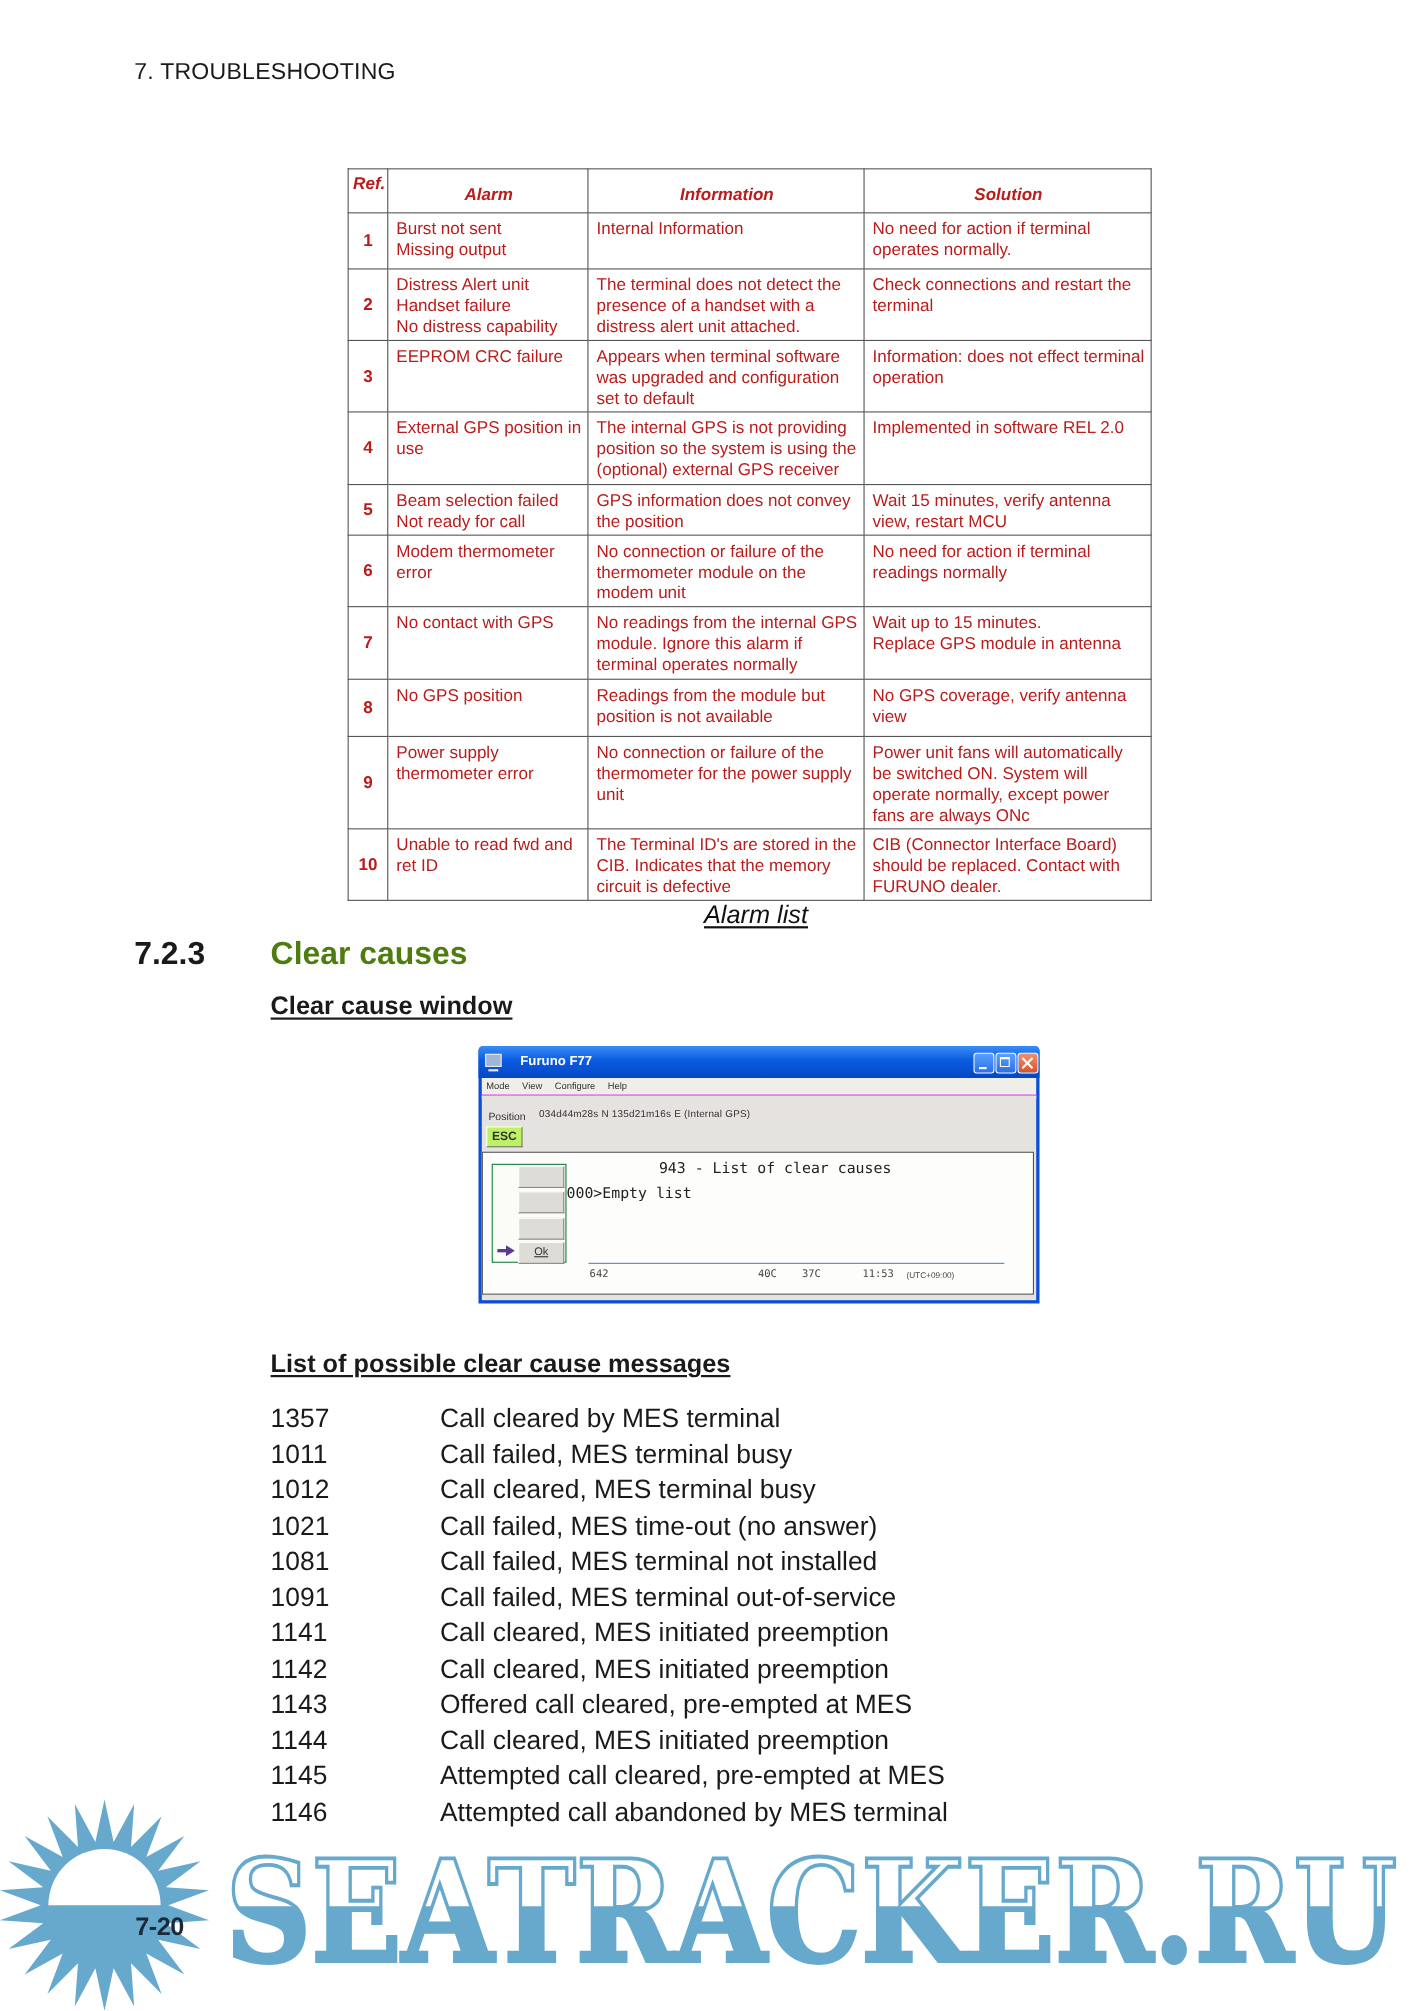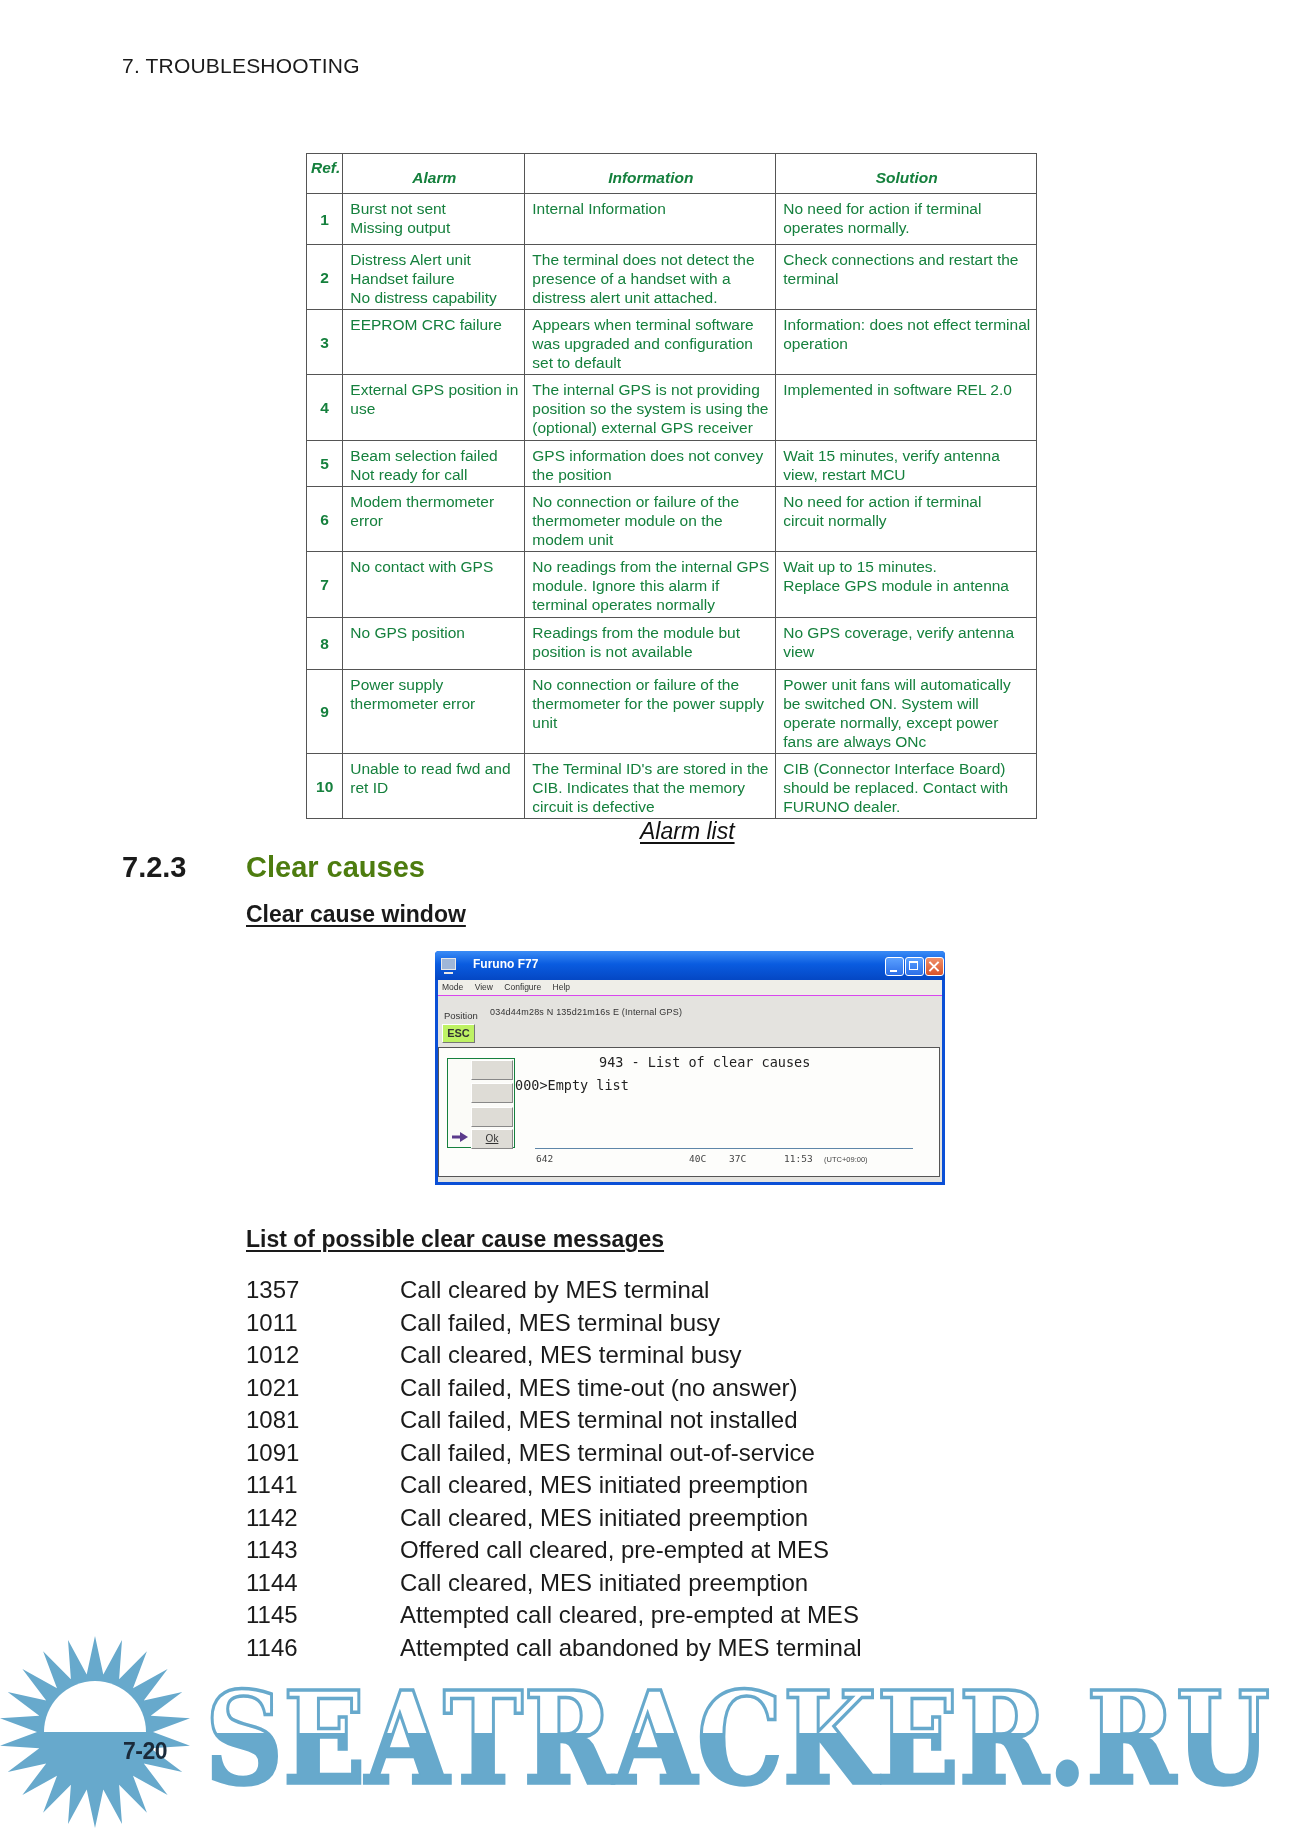--- a/index.html
+++ b/index.html
@@ -6,22 +6,22 @@
   body {
     width: 1292px; height: 1828px; position: relative; overflow: hidden;
     background: #ffffff; color: #111;
     font-family: "Liberation Sans", sans-serif;
   }
   .abs { position: absolute; }
   .running-head { left: 122px; top: 54px; font-size: 21px; letter-spacing: 0.2px; color: #1a1a1a; }
 
   
   table.alarm {
-    position: absolute; left: 306px; top: 153px; width: 674px;
-    border-collapse: collapse; font-size: 15.5px; line-height: 19px; color: #15803d;
+    position: absolute; left: 316px; top: 153px; width: 674px;
+    border-collapse: collapse; font-size: 15.5px; line-height: 19px; color: #b91c1c;
   }
   table.alarm th, table.alarm td { border: 1.3px solid #555; vertical-align: top; padding: 5px 6px 2px 7px; }
   table.alarm th { font-style: italic; font-weight: bold; text-align: center; vertical-align: bottom; padding-bottom: 6px; height: 28px; }
   table.alarm th.ref { text-align: left; vertical-align: top; padding: 4px 2px 0 4px; }
   table.alarm td.ref { text-align: center; vertical-align: middle; font-weight: bold; padding: 0; }
   table.alarm td .line { display: block; white-space: nowrap; }
   col.c-ref { width: 39px; } col.c-alarm { width: 194px; } col.c-info { width: 269px; } col.c-sol { width: 264px; }
 
   .caption { left: 640px; top: 818px; font-size: 23px; font-style: italic; text-decoration: underline; text-underline-offset: 3px; }
   .sec-num { left: 122px; top: 851px; font-size: 29px; font-weight: bold; color: #1a1a1a; }
@@ -173,21 +173,21 @@
           <span class="line">Modem thermometer</span>
           <span class="line">error</span>
         </td>
         <td>
           <span class="line">No connection or failure of the</span>
           <span class="line">thermometer module on the</span>
           <span class="line">modem unit</span>
         </td>
         <td>
           <span class="line">No need for action if terminal</span>
-          <span class="line">circuit normally</span>
+          <span class="line">readings normally</span>
         </td>
       </tr>
       <tr style="height: 66px;">
         <td class="ref">7</td>
         <td>
           <span class="line">No contact with GPS</span>
         </td>
         <td>
           <span class="line">No readings from the internal GPS</span>
           <span class="line">module. Ignore this alarm if</span>

